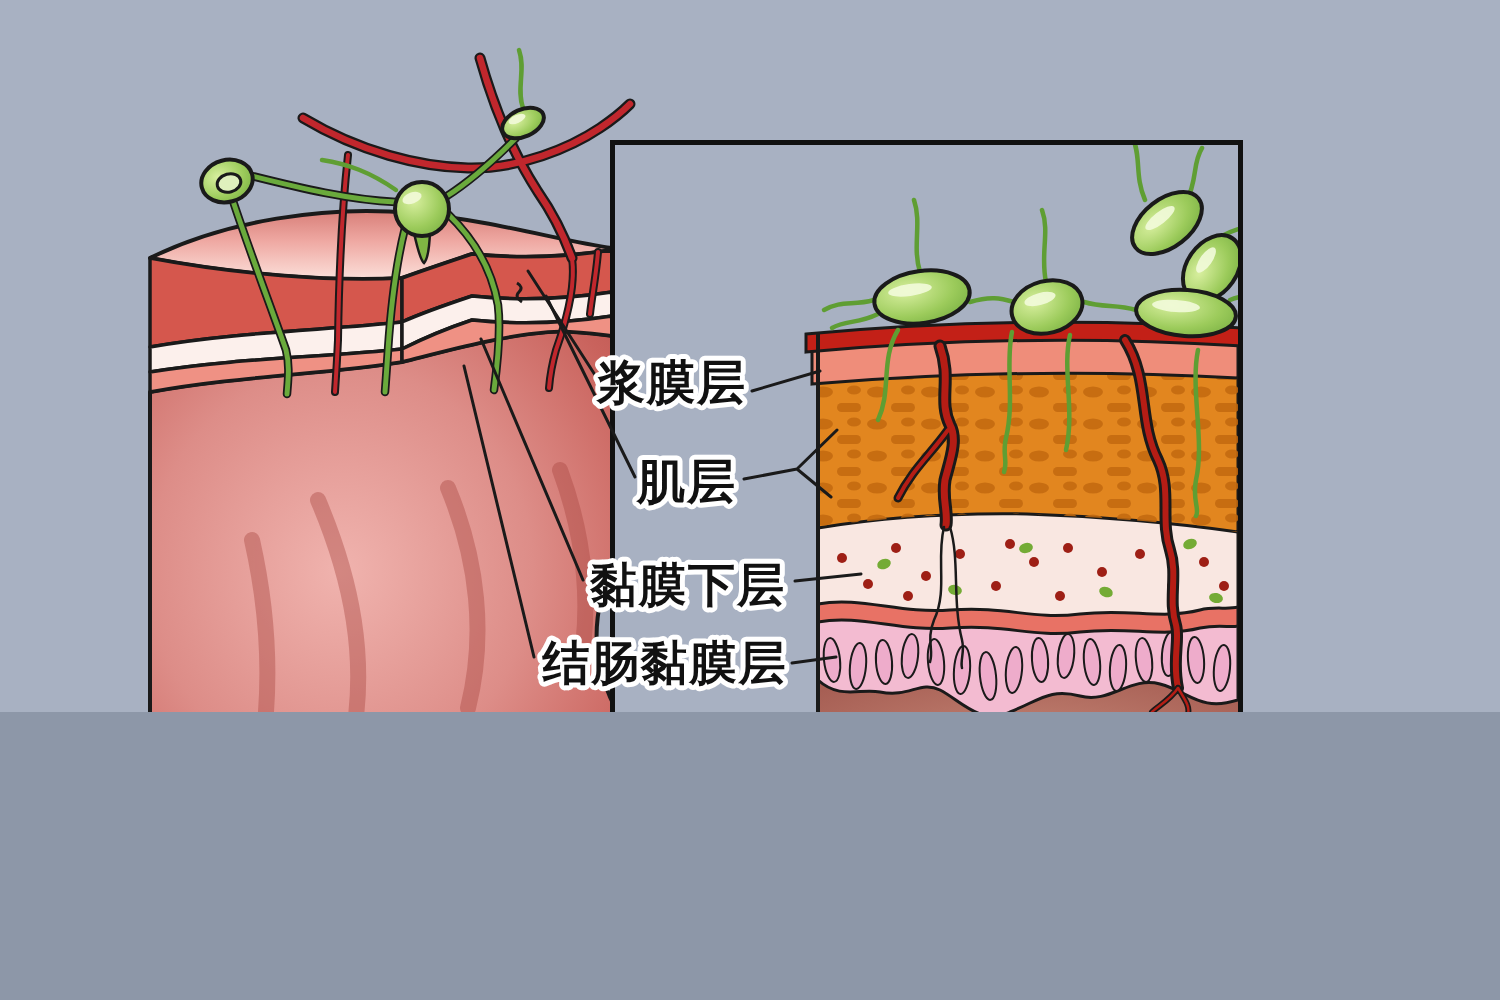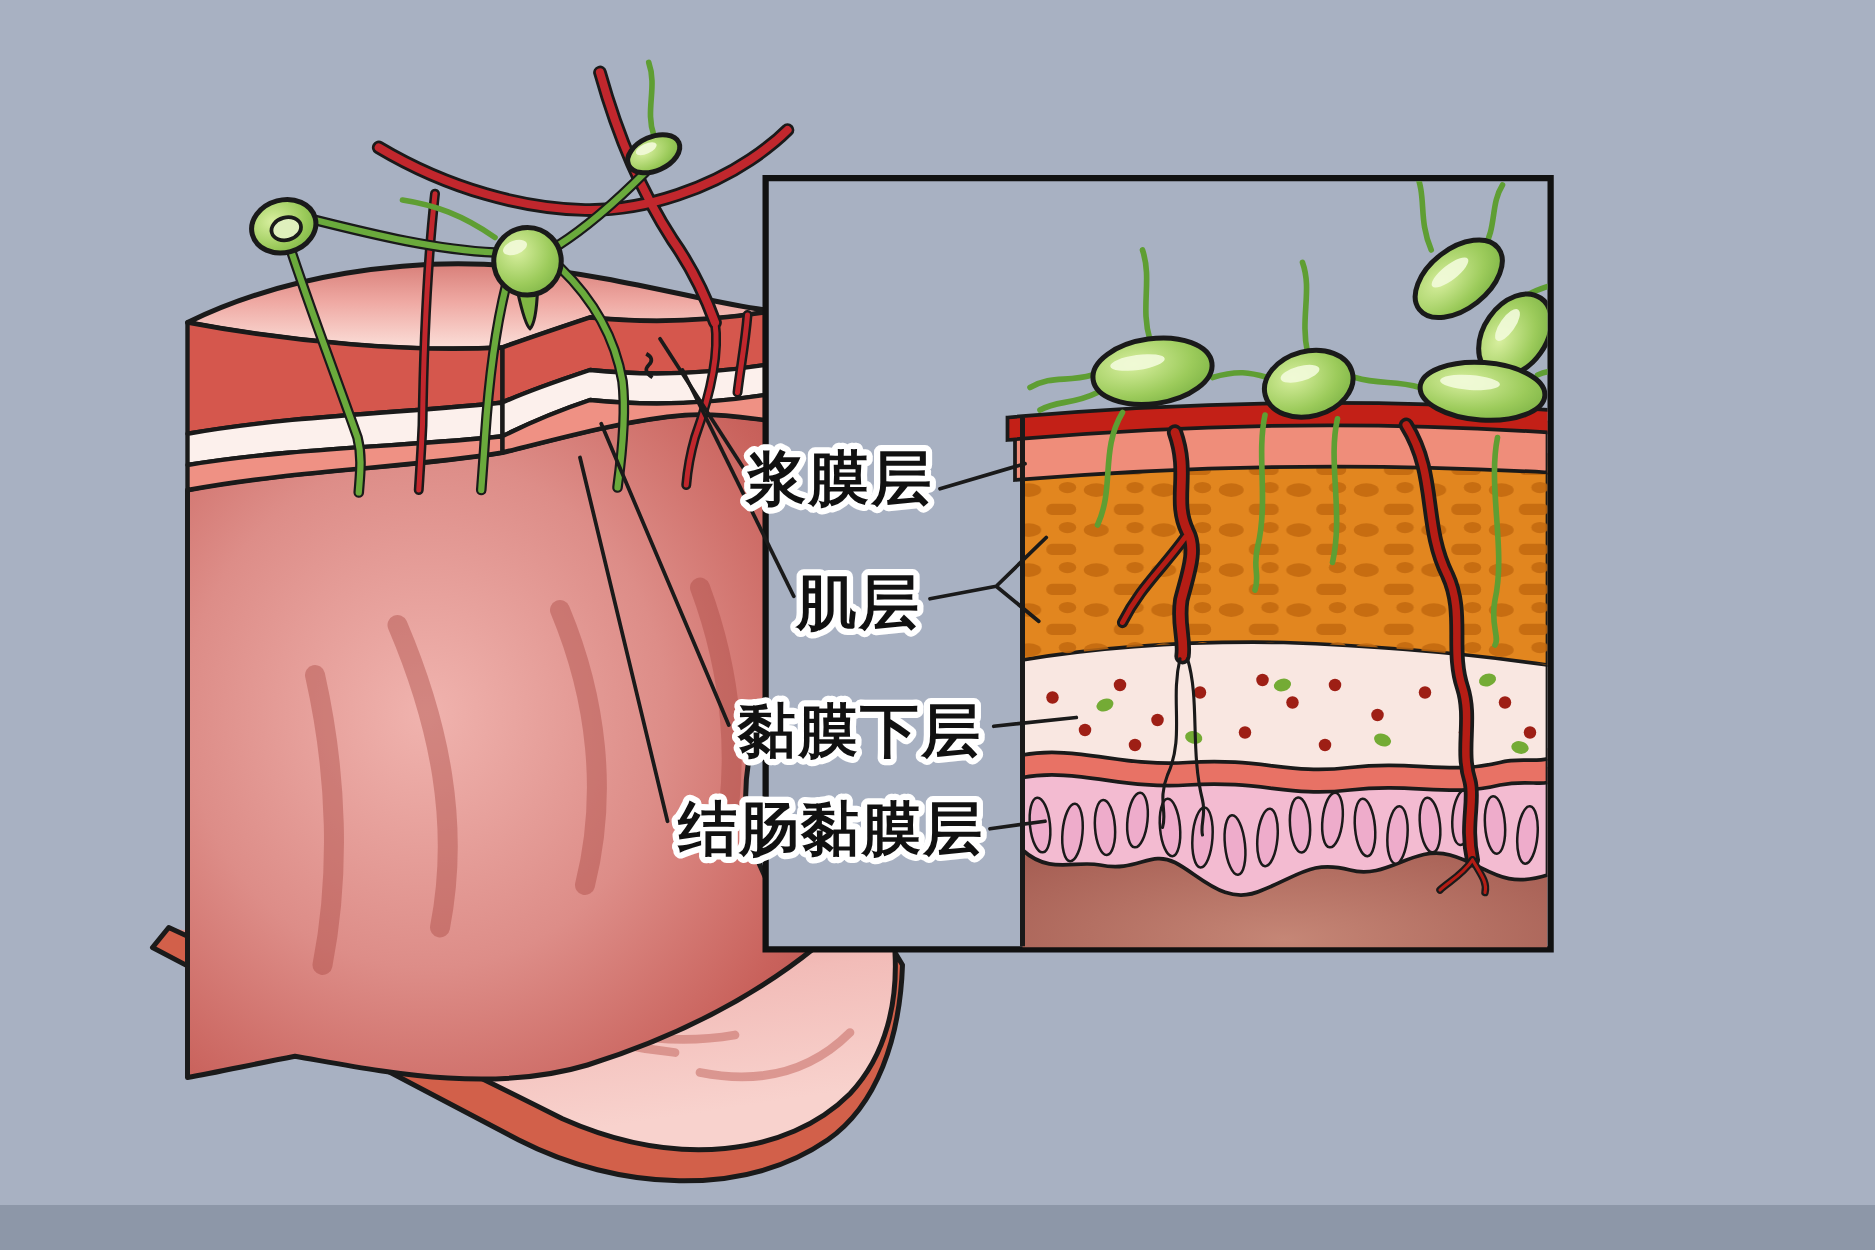--- a/index.html
+++ b/index.html
@@ -1,16 +1,16 @@
 <!DOCTYPE html>
 <html><head>
 <meta charset="utf-8">
 <style>
   html,body{margin:0;padding:0;background:#8d97a8;}
-  .stage{position:relative;width:1500px;height:964px;margin:0 auto;overflow:hidden;
+  .stage{position:relative;width:1500px;height:712px;margin:0 auto;overflow:hidden;
          font-family:"DejaVu Sans",sans-serif;}
   svg{display:block;}
   .label-text{font-family:"DejaVu Sans",sans-serif;font-weight:700;
               paint-order:stroke;stroke:#ffffff;stroke-width:10px;stroke-linejoin:round;
               fill:#111111;letter-spacing:2px;}
 </style>
 </head>
 <body>
 
 <div class="stage">

